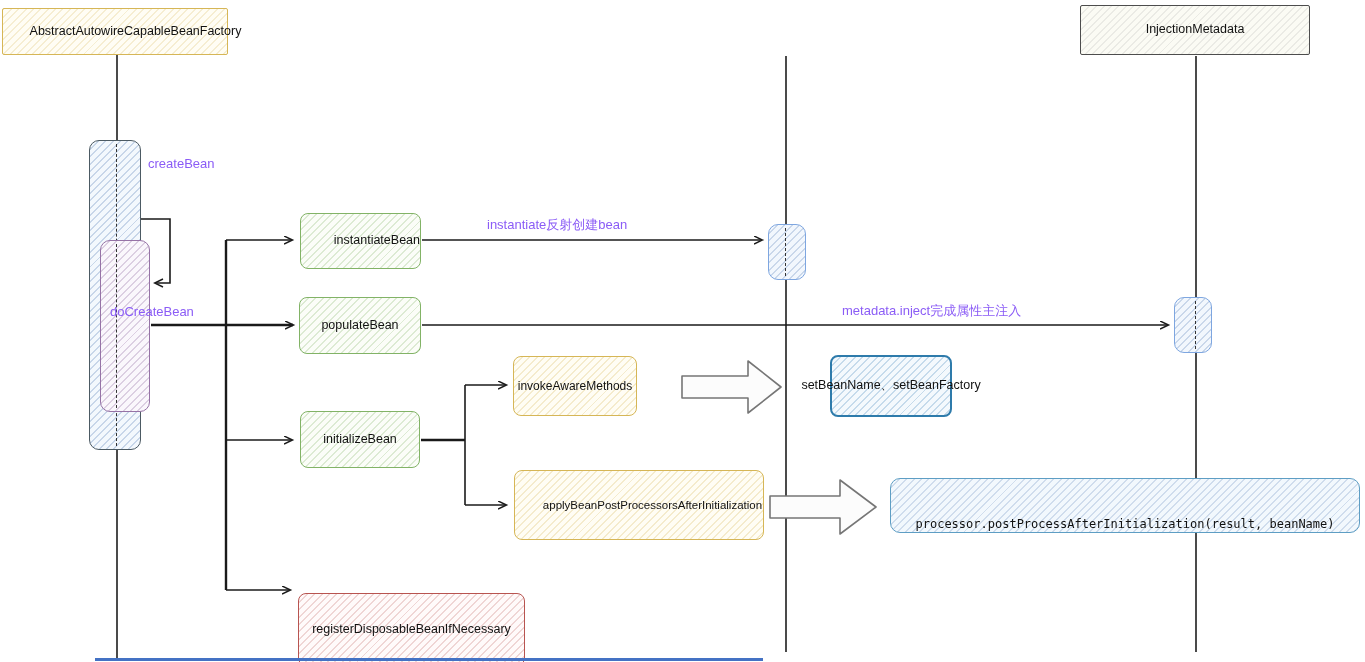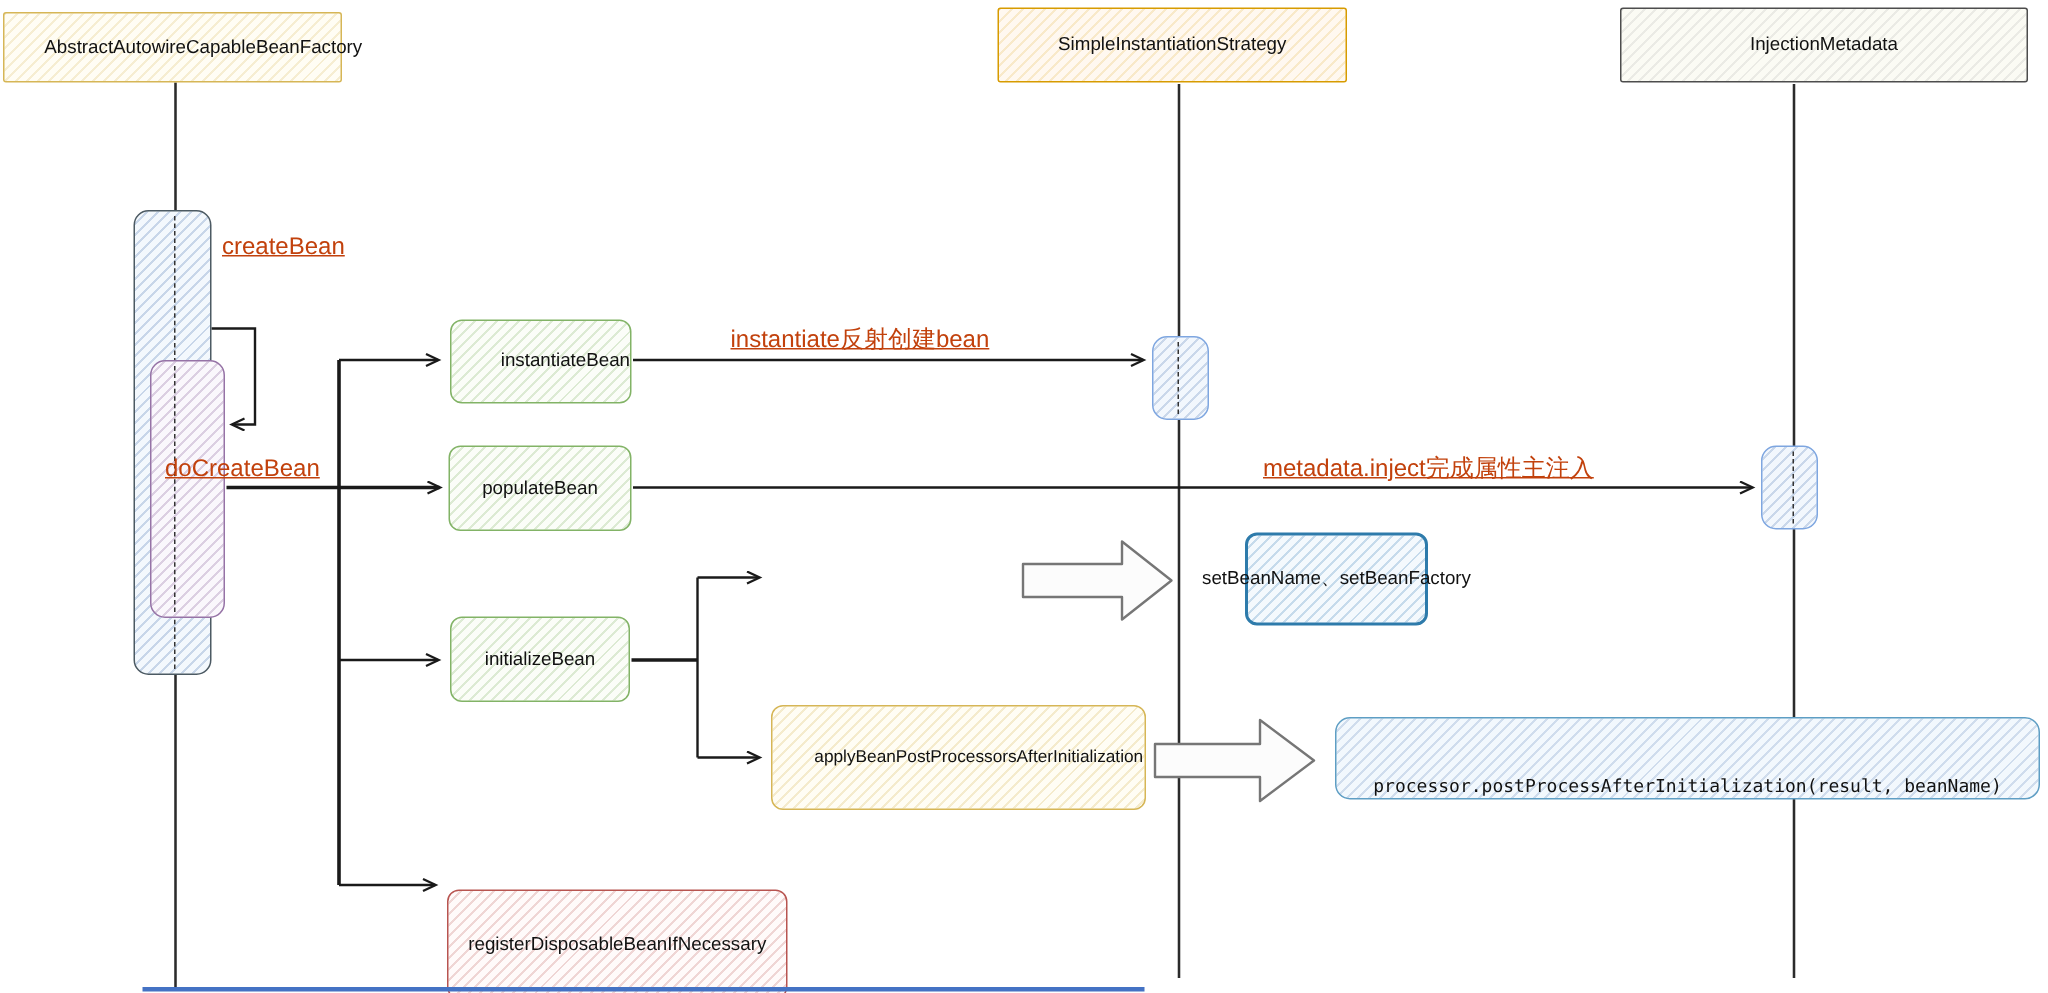--- a/index.html
+++ b/index.html
@@ -27,21 +27,21 @@
   .proc   { border-color:#5e9ec4; background-color:#f2f8fd; --h:rgba(108,142,191,.26);
             font-family:"DejaVu Sans Mono", monospace; font-size:12px; border-radius:10px; }
 
   .activation {
     position:absolute; border-radius:10px; z-index:1;
   }
   .act-blue   { border:1.6px solid #4c5a63; background-color:#f3f8fd; --h:rgba(108,142,191,.32); }
   .act-purple { border:1.8px solid #9673a6; background-color:#faf7fc; --h:rgba(150,115,166,.30); z-index:2; }
   .dashline { position:absolute; top:3px; bottom:3px; border-left:1.4px dashed #333; }
 
-  .lbl { position:absolute; font-size:16px; color:#c2410c; white-space:nowrap; z-index:3;text-decoration:underline; }
+  .lbl { position:absolute; font-size:13px; color:#8b5cf6; white-space:nowrap; z-index:3; }
 
   svg.wires { position:absolute; left:0; top:0; z-index:1; }
   .wire  { stroke:#1a1a1a; stroke-width:1.6; fill:none; }
   .wire.bold { stroke-width:2.4; }
   .life  { stroke:#2b2b2b; stroke-width:1.7; fill:none; }
   .block-arrow { fill:#fcfcfc; stroke:#767676; stroke-width:1.6; stroke-linejoin:round; }
 
   .edge-line { position:absolute; z-index:4; }
 </style>
 </head>
@@ -77,24 +77,21 @@
     <path class="wire" d="M465 385 L506 385" marker-end="url(#arrow)"></path>
     <path class="wire" d="M465 505 L506 505" marker-end="url(#arrow)"></path>
 
     <polygon class="block-arrow" points="682,376 748,376 748,361 781,387 748,413 748,398 682,398"></polygon>
     <polygon class="block-arrow" points="770,496 840,496 840,480 876,507 840,534 840,518 770,518"></polygon>
   </svg>
 
   <div class="node actor yellow hatch" style="left:2px; top:8px; width:226px; height:47px;padding-left:41px;">
     <span>AbstractAutowireCapableBeanFactory</span>
   </div>
-  <div class="node actor orange hatch" style="left:665px; top:5px; width:233px; height:50px;">
-    <span>SimpleInstantiationStrategy</span>
-  </div>
-  <div class="node actor gray hatch" style="left:1080px; top:5px; width:272px; height:50px;">
+  <div class="node actor gray hatch" style="left:1080px; top:5px; width:230px; height:50px;">
     <span>InjectionMetadata</span>
   </div>
 
   <div class="activation act-blue hatch" style="left:89px; top:140px; width:52px; height:310px;">
     <div class="dashline" style="left:26px;"></div>
   </div>
   <div class="activation act-purple hatch" style="left:100px; top:240px; width:50px; height:172px;">
     <div class="dashline" style="left:15px;"></div>
   </div>
   <span class="lbl" style="left:148px; top:156px;">createBean</span>
@@ -113,20 +110,23 @@
   <div class="node green hatch" style="left:299px; top:297px; width:122px; height:57px;">
     <span>populateBean</span>
   </div>
   <div class="node green hatch" style="left:300px; top:411px; width:120px; height:57px;">
     <span>initializeBean</span>
   </div>
   <div class="node red hatch" style="left:298px; top:559px; width:227px; height:73px;margin-top:34px;">
     <span>registerDisposableBeanIfNecessary</span>
   </div>
 
+  <div class="node yellow hatch" style="left:513px; top:356px; width:124px; height:60px; font-size:12px;">
+    <span>invokeAwareMethods</span>
+  </div>
   <div class="node yellow hatch" style="left:514px; top:470px; width:250px; height:70px; font-size:11.5px;">
     <span style="white-space:nowrap;padding-left:27px;">applyBeanPostProcessorsAfterInitialization</span>
   </div>
 
   <div class="node bluebox hatch" style="left:830px; top:355px; width:122px; height:62px; flex-direction:row;">
     <span>setBeanName、</span>
     <span>setBeanFactory</span>
   </div>
   <div class="node proc hatch" style="left:890px; top:478px; width:470px; height:55px;align-items:flex-end;">
     <span>processor.postProcessAfterInitialization(result, beanName)</span>

